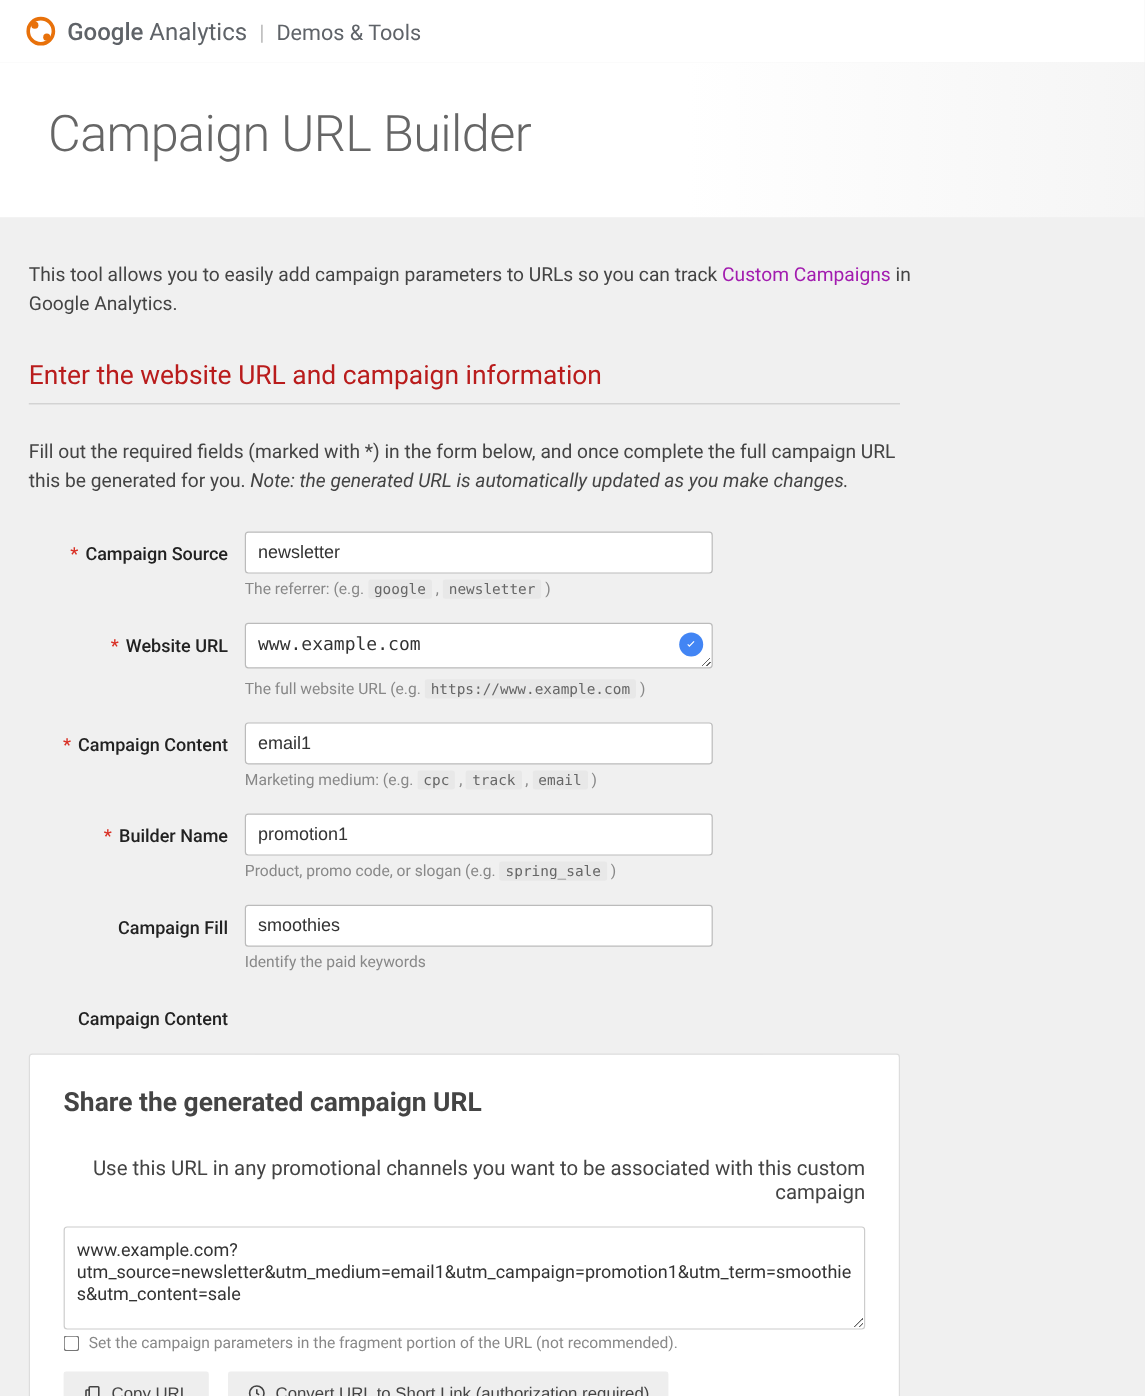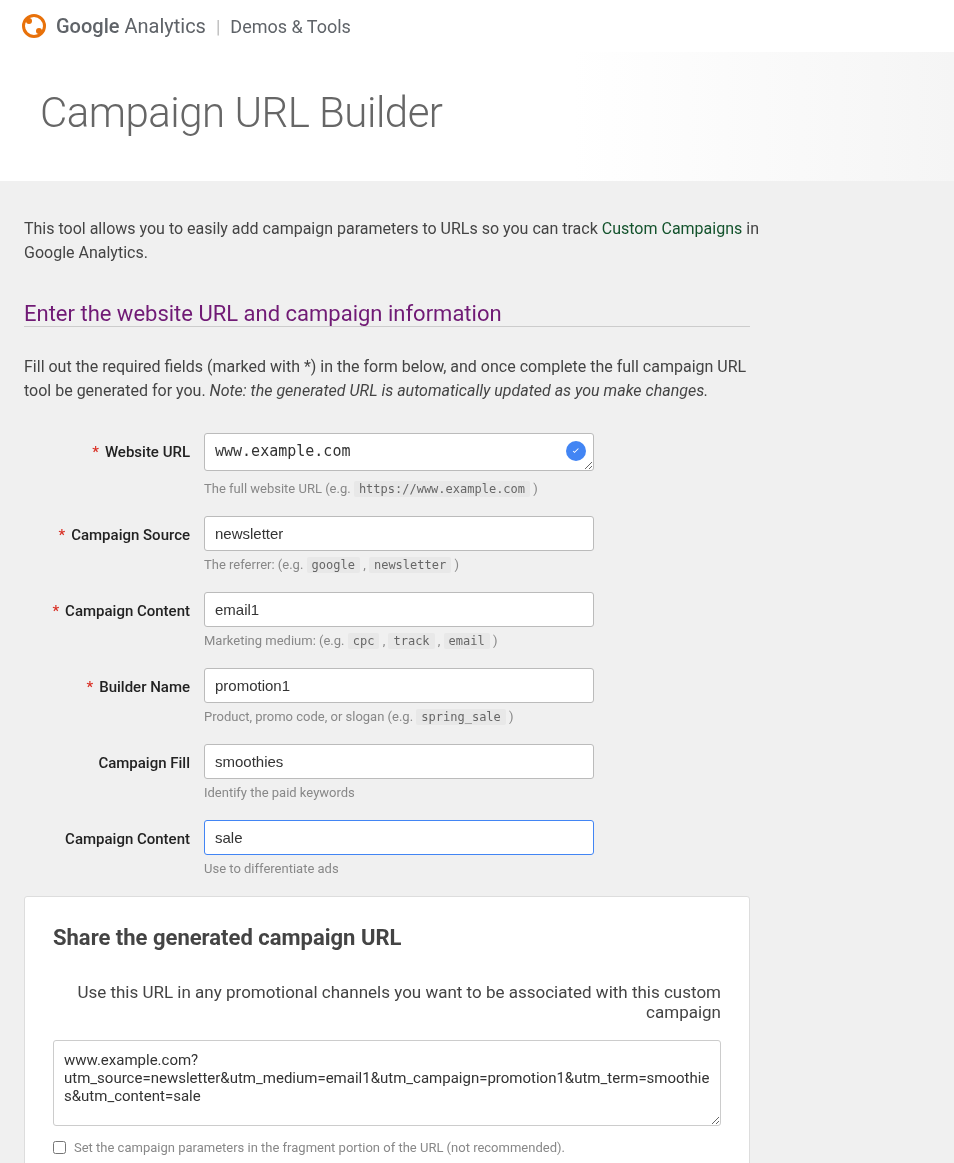--- a/index.html
+++ b/index.html
@@ -39,26 +39,27 @@
 }
 .page-title {
   font-size: 42px;
   font-weight: 300;
   color: #666;
   letter-spacing: -0.5px;
   margin-left: 16px;
 }
 .content { padding: 36px 24px; }
 .intro-text { font-size: 16px; color: #444; line-height: 1.5; max-width: 750px; }
-.intro-text a { color: #14532d; text-decoration: none; margin-top: 12px; }
+.intro-text a { color: #a21caf; text-decoration: none; margin-top: 12px; }
 .section-head {
   font-size: 22px;
-  color: #701a75;
+  color: #b91c1c;
   font-weight: 400;
   margin-top: 36px;
+  padding-bottom: 10px;
   border-bottom: 1px solid #ccc;
   max-width: 726px;
 }
 .fill-text { font-size: 16px; color: #444; line-height: 1.5; margin-top: 28px; max-width: 730px; }
 .fill-text .note { font-style: italic; }
 .form { margin-top: 30px; }
 .form-row { display:flex; align-items:flex-start; margin-bottom: 20px; }
 .form-label {
   width: 180px;
   text-align: right;
@@ -113,21 +114,21 @@
   min-height: 86px;
   margin-top: 18px;
   padding: 10px;
   font-size: 15px;
   font-family: inherit;
   border: 1px solid #ccc;
   border-radius: 3px;
   resize: both;
   color: #333;
 }
-.frag-row { display:flex; align-items:center; gap:8px; margin-top: 10px; }
+.frag-row { display:flex; align-items:center; gap:8px; }
 .frag-label { font-size: 13px; color: #888; }
 .btn-row { display:flex; gap: 16px; margin-top: 16px; }
 .btn {
   background: #eee;
   border: none;
   padding: 10px 16px;
   font-size: 14px;
   color: #444;
   border-radius: 2px;
   cursor: pointer;
@@ -155,51 +156,51 @@
 
 <div class="content">
 
   <p class="intro-text">
     <span>This tool allows you to easily add campaign parameters to URLs so you can track </span><a href="#">Custom Campaigns</a><span> in Google Analytics.</span>
   </p>
 
   <h2 class="section-head">Enter the website URL and campaign information</h2>
 
   <p class="fill-text">
-    <span>Fill out the required fields (marked with *) in the form below, and once complete the full campaign URL tool be generated for you. </span><span class="note">Note: the generated URL is automatically updated as you make changes.</span>
+    <span>Fill out the required fields (marked with *) in the form below, and once complete the full campaign URL this be generated for you. </span><span class="note">Note: the generated URL is automatically updated as you make changes.</span>
   </p>
 
   <div class="form">
+
+    <div class="form-row">
+      <div class="form-label"><span class="req">*</span><span>Campaign Source</span></div>
+      <div class="form-input-wrap">
+        <input class="form-input" type="text" value="newsletter" style="">
+        <div class="hint">
+          <span>The referrer: (e.g. </span><code>google</code><span> , </span><code>newsletter</code><span> )</span>
+        </div>
+      </div>
+    </div>
 
     <div class="form-row">
       <div class="form-label"><span class="req">*</span><span>Website URL</span></div>
       <div class="form-input-wrap">
         <textarea class="form-input resize-url" rows="1" style="">www.example.com</textarea>
         <span class="valid-check">
           <svg viewBox="0 0 24 24">
               <path d="M9 16.2l-3.5-3.5 1.4-1.4L9 13.4l7.1-7.1 1.4 1.4z"></path>
             </svg>
         </span>
         <div class="hint">
           <span>The full website URL (e.g. </span><code>https://www.example.com</code><span> )</span>
         </div>
       </div>
     </div>
 
     <div class="form-row">
-      <div class="form-label"><span class="req">*</span><span>Campaign Source</span></div>
-      <div class="form-input-wrap">
-        <input class="form-input" type="text" value="newsletter" style="">
-        <div class="hint">
-          <span>The referrer: (e.g. </span><code>google</code><span> , </span><code>newsletter</code><span> )</span>
-        </div>
-      </div>
-    </div>
-
-    <div class="form-row">
       <div class="form-label"><span class="req">*</span><span>Campaign Content</span></div>
       <div class="form-input-wrap">
         <input class="form-input" type="text" value="email1" style="">
         <div class="hint">
           <span>Marketing medium: (e.g. </span><code>cpc</code><span> , </span><code>track</code><span> , </span><code>email</code><span> )</span>
         </div>
       </div>
     </div>
 
     <div class="form-row">
@@ -215,24 +216,20 @@
     <div class="form-row">
       <div class="form-label"><span>Campaign Fill</span></div>
       <div class="form-input-wrap">
         <input class="form-input" type="text" value="smoothies" style="">
         <div class="hint">Identify the paid keywords</div>
       </div>
     </div>
 
     <div class="form-row">
       <div class="form-label"><span>Campaign Content</span></div>
-      <div class="form-input-wrap">
-        <input class="form-input focused" type="text" value="sale" style="">
-        <div class="hint">Use to differentiate ads</div>
-      </div>
     </div>
 
   </div>
 
   <div class="share-box">
     <h3 class="share-title">Share the generated campaign URL</h3>
     <p class="share-desc">Use this URL in any promotional channels you want to be associated with this custom campaign</p>
     <textarea class="gen-url" style="">www.example.com?utm_source=newsletter&amp;utm_medium=email1&amp;utm_campaign=promotion1&amp;utm_term=smoothies&amp;utm_content=sale</textarea>
     <div class="frag-row">
       <input type="checkbox" style="">

